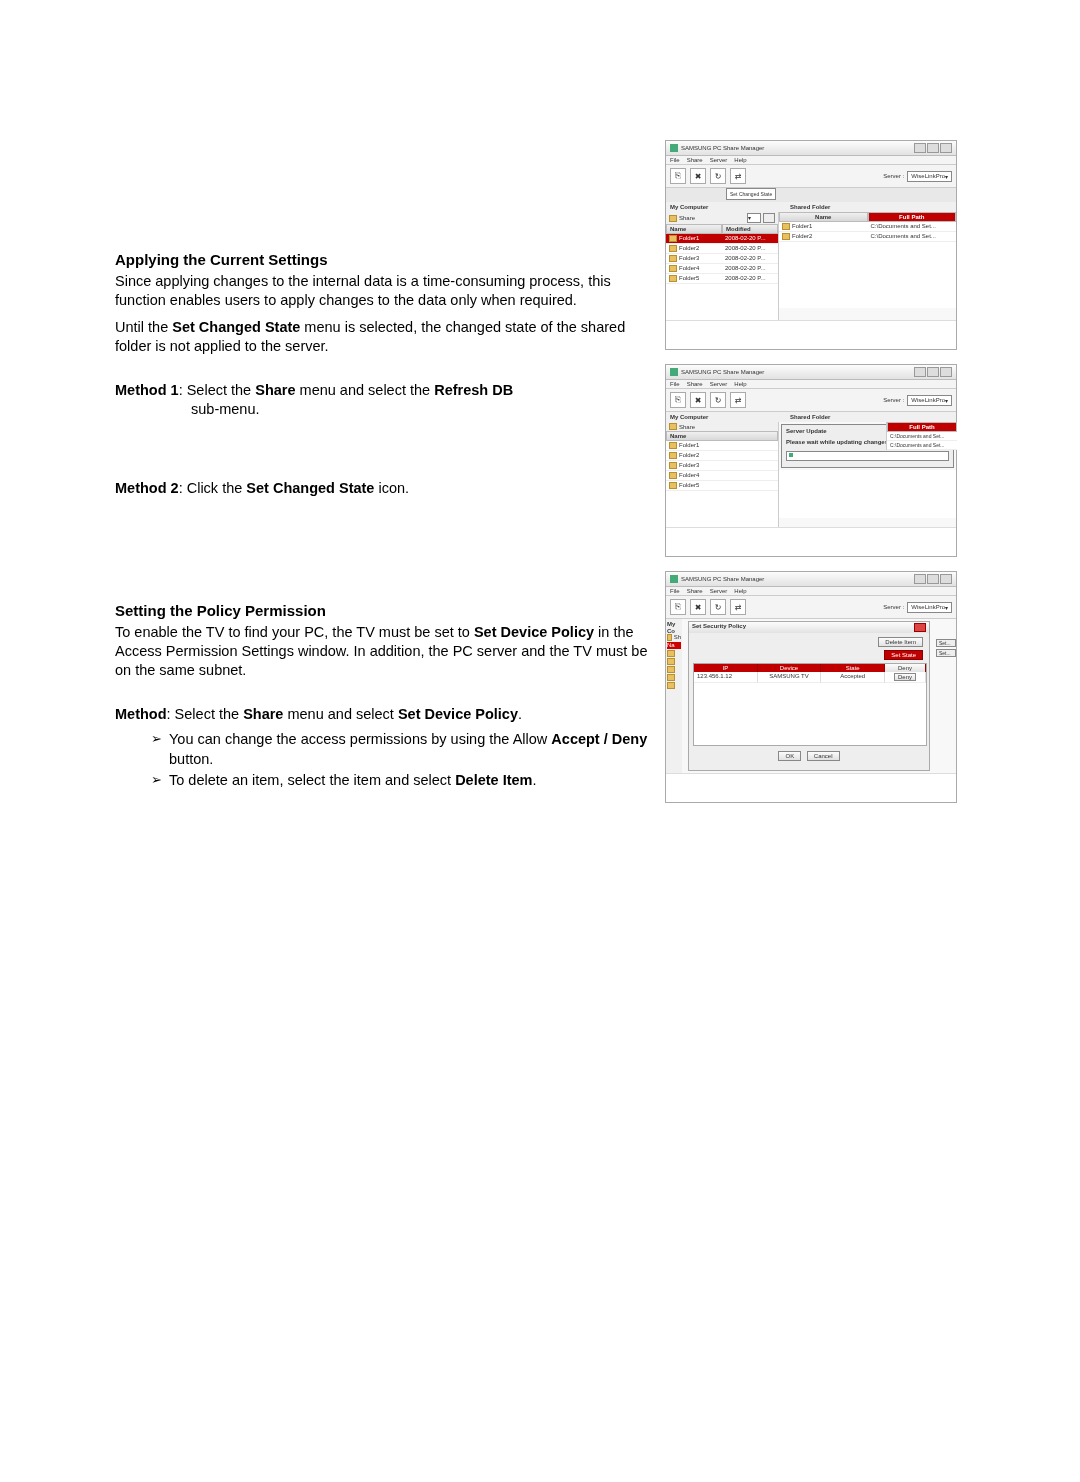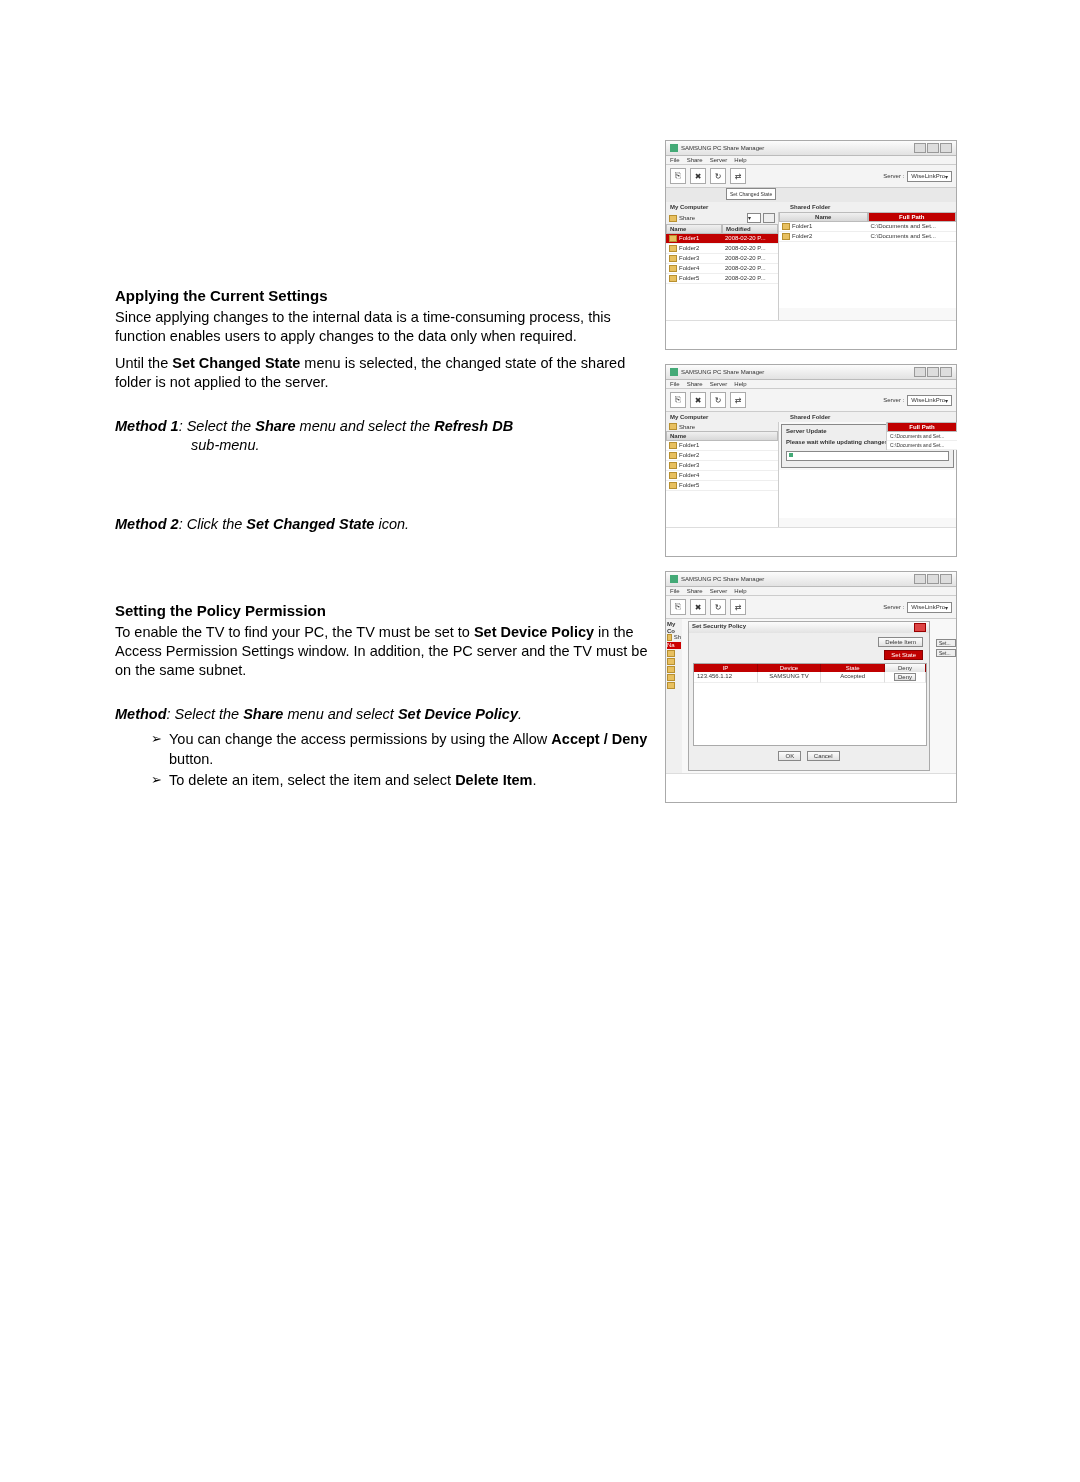--- a/index.html
+++ b/index.html
@@ -26,32 +26,31 @@
     }
     h3 {
       font-size: 15px;
       font-weight: bold;
       margin: 0 0 4px 0;
     }
     .section {
       margin-bottom: 26px;
     }
     .section.large-gap {
-      margin-bottom: 68px;
+      margin-bottom: 104px;
     }
     p {
       font-size: 14.5px;
       line-height: 1.3;
       margin: 0 0 8px 0;
     }
     .method-line {
       font-size: 14.5px;
       line-height: 1.3;
       margin: 0 0 6px 0;
-      font-style: italic;
     }
     .method-indent {
       padding-left: 76px;
       display: block;
     }
     .bullet-list {
       list-style: none;
       padding: 0 0 0 36px;
       margin: 0;
     }

